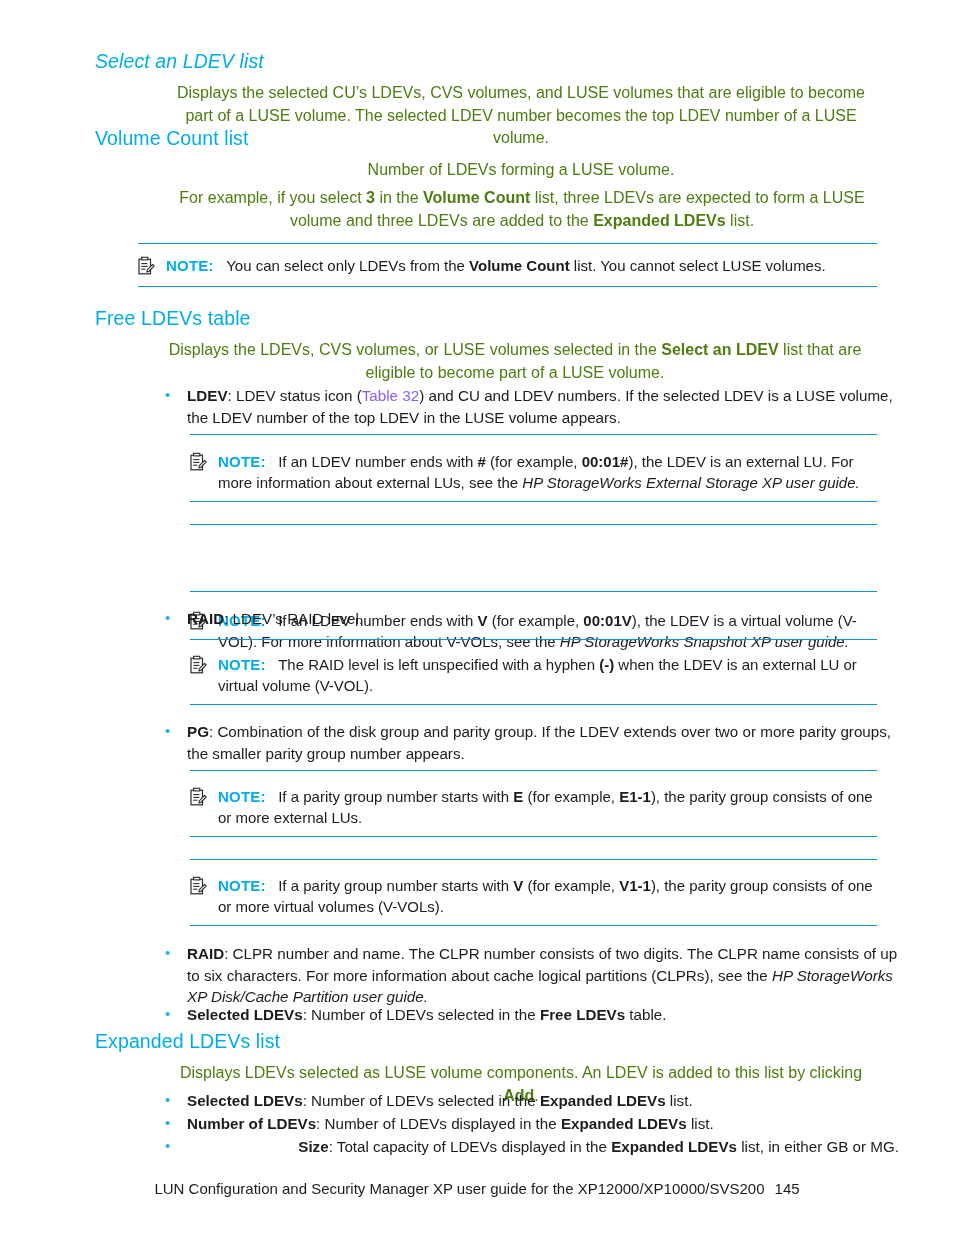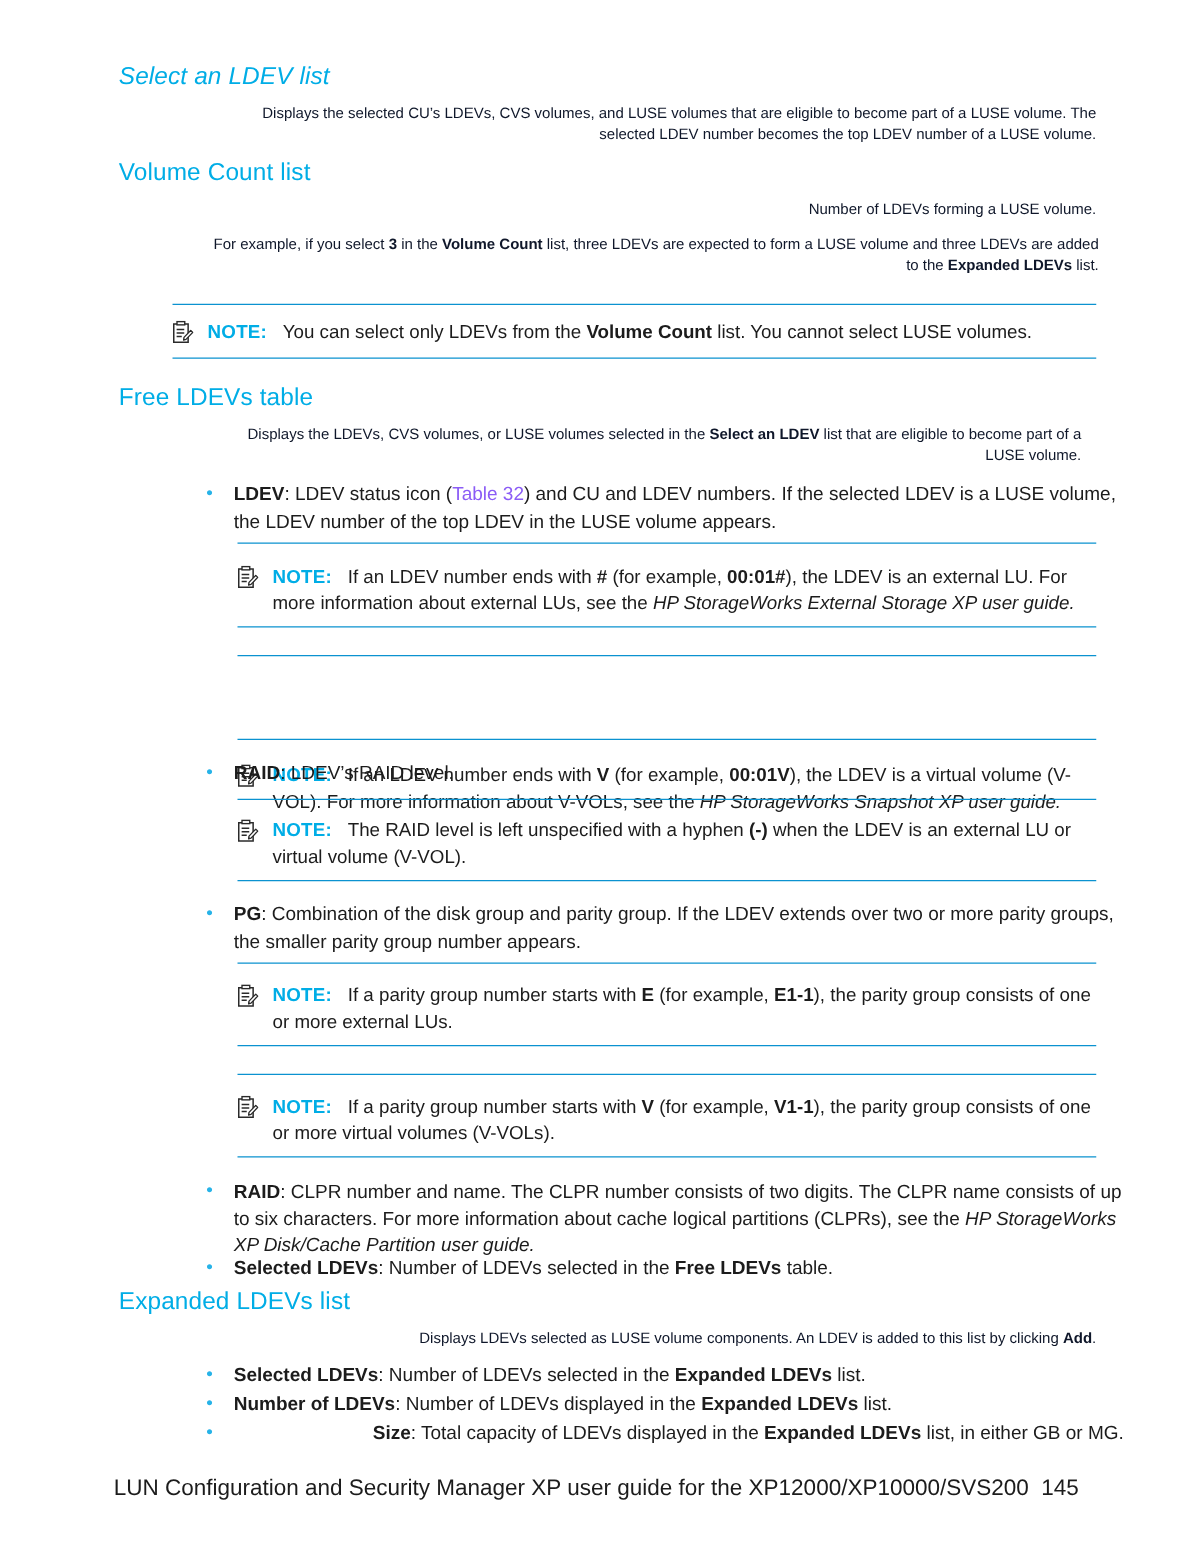--- a/index.html
+++ b/index.html
@@ -35,24 +35,24 @@
     line-height: 1.15;
   }
   .h2-select     { position: absolute; left: 95px;  top: 50px; font-style: italic; }
   .h2-volcount   { position: absolute; left: 95px;  top: 127px; }
   .h2-freeldevs  { position: absolute; left: 95px;  top: 307px; }
   .h2-expldevs   { position: absolute; left: 95px;  top: 1030px; }
 
   
   .para {
     position: absolute;
-    font-size: 12px;
-    line-height: 1.42;
-    color: #0f172a;
-    text-align: right;
+    font-size: 16px;
+    line-height: 1.42;
+    color: #4d7c0f;
+    text-align: center;
   }
   .para b { font-weight: 700; }
 
   
   .bullet {
     position: absolute;
     font-size: 15.2px;
     line-height: 1.42;
     color: #1c1c1c;
     padding-left: 22px;
@@ -100,21 +100,21 @@
   
   .link { color: #8b5cf6; }
 
   
   .footer {
     position: absolute;
     left: 0;
     right: 0;
     top: 1180px;
     text-align: center;
-    font-size: 18px;
+    font-size: 15px;
     color: #1c1c1c;
   }
   .footer .pageno { margin-left: 10px; }
 </style>
 </head>
 <body>
 
 <div class="page">
 
   <h2 class="h2 h2-select">Select an LDEV list</h2>

